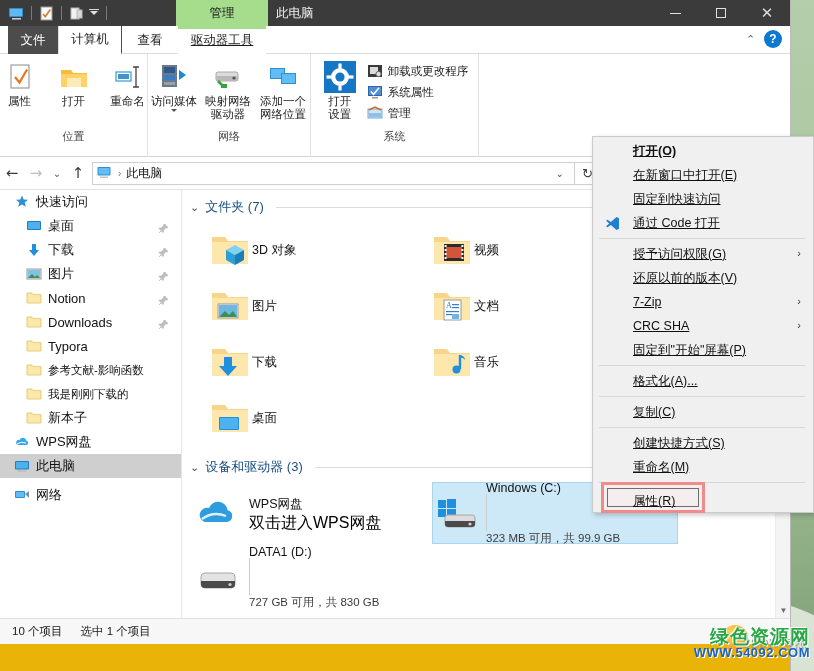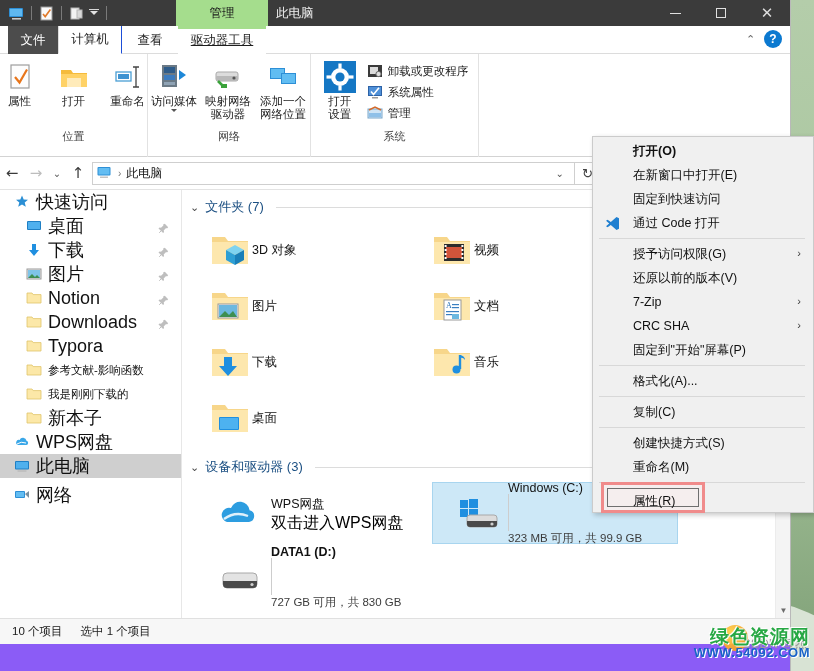--- a/index.html
+++ b/index.html
@@ -12,21 +12,21 @@
   #root { position: relative; width: 814px; height: 671px; background: #9ab894; }
 
   
   .desk-top { position:absolute; left:0; top:0; width:814px; height:671px;
               background: linear-gradient(180deg,#b4cdaa 0%, #a6c39b 55%, #7fa077 100%); }
   .desk-arc { position:absolute; left:600px; top:600px; width:300px; height:160px;
               background:#e8eee4; border-radius:50% 50% 0 0 / 100% 100% 0 0; opacity:.85;}
 
   
   .win { position:absolute; left:0; top:0; width:790px; height:671px;
-         background:#8b5cf6; box-shadow:0 0 0 1px #b9b9b9; }
+         background:#eab308; box-shadow:0 0 0 1px #b9b9b9; }
 
   
   .titlebar { position:relative; height:26px; background:#3b3b3b; }
   .qat { position:absolute; left:8px; top:0; height:26px; display:flex; align-items:center; gap:3px; }
   .qat-ico { width:17px; height:17px; display:block; position:relative; }
   .qat-sep { width:1px; height:14px; background:#7a7a7a; margin:0 3px; }
   .qat-caret { width:12px; height:17px; position:relative; }
   .qat-caret:after{ content:""; position:absolute; left:2px; top:6px;
     border-left:4px solid transparent; border-right:4px solid transparent; border-top:4px solid #e2e2e2;}
   .qat-caret:before{ content:""; position:absolute; left:1px; top:4px; width:10px; height:1px; background:#d6d6d6;}
@@ -91,35 +91,35 @@
   .searchbox { width:175px;height:23px;border:1px solid #cfcfcf;margin-left:6px;margin-right:8px;
                display:flex;align-items:center;padding:0 6px;gap:5px;}
   .searchbox .ph { font-size:11.5px;color:#8a8a8a;}
 
   
   .body { position:relative; height:429px; display:flex; border-top:1px solid #e3e3e3;}
   .nav { width:182px; background:#fff; border-right:1px solid #e7e7e7; position:relative; overflow:hidden;}
   .navitem { height:24px; display:flex; align-items:center; padding-left:10px; gap:6px; position:relative; }
   .navitem.ind1 { padding-left:26px; }
   .navitem.sel { background:#cfcfcf; }
-  .navitem .t { font-size:18px; color:#111; white-space:nowrap; }
+  .navitem .t { font-size:13px; color:#111; white-space:nowrap; }
   .navitem .ic { width:16px;height:16px;position:relative;flex:none;}
   .pin { position:absolute; right:12px; top:6px; width:11px; height:11px; opacity:.55; }
 
   .content { flex:1; background:#fff; position:relative; overflow:hidden; }
   .grouphdr { display:flex; align-items:center; gap:6px; padding:8px 10px 4px 8px; }
   .grouphdr .chev { color:#4a4a4a; font-size:11px; }
   .grouphdr .t { font-size:13px; color:#1b4f82; white-space:nowrap; }
   .grouphdr .rule { flex:1; height:1px; background:#dcdcdc; margin-left:6px; }
 
   .tiles { display:flex; flex-wrap:wrap; padding:2px 0 0 22px; }
   .tile { width:222px; height:56px; display:flex; align-items:center; gap:0; padding:3px 4px; }
   .tile .ic { width:44px; height:44px; position:relative; flex:none; }
   .tile .lbl { font-size:12.5px; color:#111; }
-  .drivetile { width:244px; height:62px; display:flex; align-items:center; gap:8px; padding:4px 23px;justify-content:flex-end;}
+  .drivetile { width:244px; height:62px; display:flex; align-items:center; gap:8px; padding:4px 1px;justify-content:flex-end;}
   .drivetile.sel { background:#cde8f7; border:1px solid #a8d5ef; }
   .drivetile .ic { width:44px; height:40px; position:relative; flex:none;}
   .drivetile .info { flex:1; }
   .drivetile .nm { font-size:12.5px; color:#111; }
   .bar { height:13px; background:#e6e6e6; border:1px solid #cdcdcd; margin:4px 0 3px; position:relative;}
   .bar > i { display:block; height:100%; }
   .drivetile .cap { font-size:11.5px; color:#3b3b3b; }
 
   
   .vsb { position:absolute; right:0; top:0; width:15px; height:100%; background:#f4f4f4; border-left:1px solid #ececec;}
@@ -131,21 +131,21 @@
   
   .status { position:relative; height:26px; background:#f7f7f7; border-top:1px solid #e0e0e0;
             display:flex; align-items:center; gap:18px; padding-left:12px; }
   .status .t { font-size:11.5px; color:#1a1a1a; }
 
   
   .ctxmenu { position:absolute; left:592px; top:136px; width:222px; background:#f0f0f0;
              border:1px solid #cbcbcb; box-shadow:2px 2px 5px rgba(0,0,0,.22); padding:2px 0;
              z-index:40; }
   .mi { height:24px; display:flex; align-items:center; padding-left:40px; position:relative; }
-  .mi .t { font-size:12.5px; color:#101010; }
+  .mi .t { font-size:12.5px; color:#101010;text-decoration:underline; }
   .mi.bold .t { font-weight:bold; }
   .mi .arrow { position:absolute; right:12px; top:5px; color:#3a3a3a; font-size:11px; }
   .mi .micon { position:absolute; left:12px; top:5px; width:15px; height:15px; }
   .msep { height:1px; background:#d8d8d8; margin:3px 8px 3px 6px; }
   .hl-box { position:absolute; left:8px; top:-4px; width:104px; height:31px;
             border:3px solid #f08b8b; background:rgba(255,235,235,.35); }
   .hl-inner { position:absolute; left:3px; top:3px; right:3px; bottom:3px; border:1px solid #6f6f6f; }
 
   
   .wm { position:absolute; right:6px; bottom:18px; z-index:60; display:flex; align-items:center; gap:2px;}
@@ -729,21 +729,21 @@
 
           <div class="drivetile" style="position:absolute;left:14px;top:66px;width:246px;">
             <span class="ic">
               <svg width="44" height="40" viewBox="0 0 44 40">
                 <path d="M8 16 h26 a4 4 0 0 1 4 4 v7 a4 4 0 0 1 -4 4 H8 a4 4 0 0 1 -4-4 v-7 a4 4 0 0 1 4-4z" fill="#e3e3e3" stroke="#a8a8a8"></path>
                 <path d="M4 24 h34 v3 a4 4 0 0 1 -4 4 H8 a4 4 0 0 1 -4-4z" fill="#4a4a4a"></path>
                 <circle cx="33" cy="27.5" r="1.6" fill="#cfcfcf"></circle>
               </svg>
             </span>
             <span class="info">
-              <span class="nm" style="display:block;font-weight:bold;">DATA1 (D:)</span>
+              <span class="nm" style="display:block;">DATA1 (D:)</span>
               <span class="bar"><i style="width:13%;background:#0f8ce0;"></i></span>
               <span class="cap" style="display:block;">727 GB 可用，共 830 GB</span>
             </span>
           </div>
         </div>
 
         <div class="vsb">
           <div class="up">▲</div>
           <div class="thumb" style="top:16px;height:300px;"></div>
           <div class="dn">▼</div>

